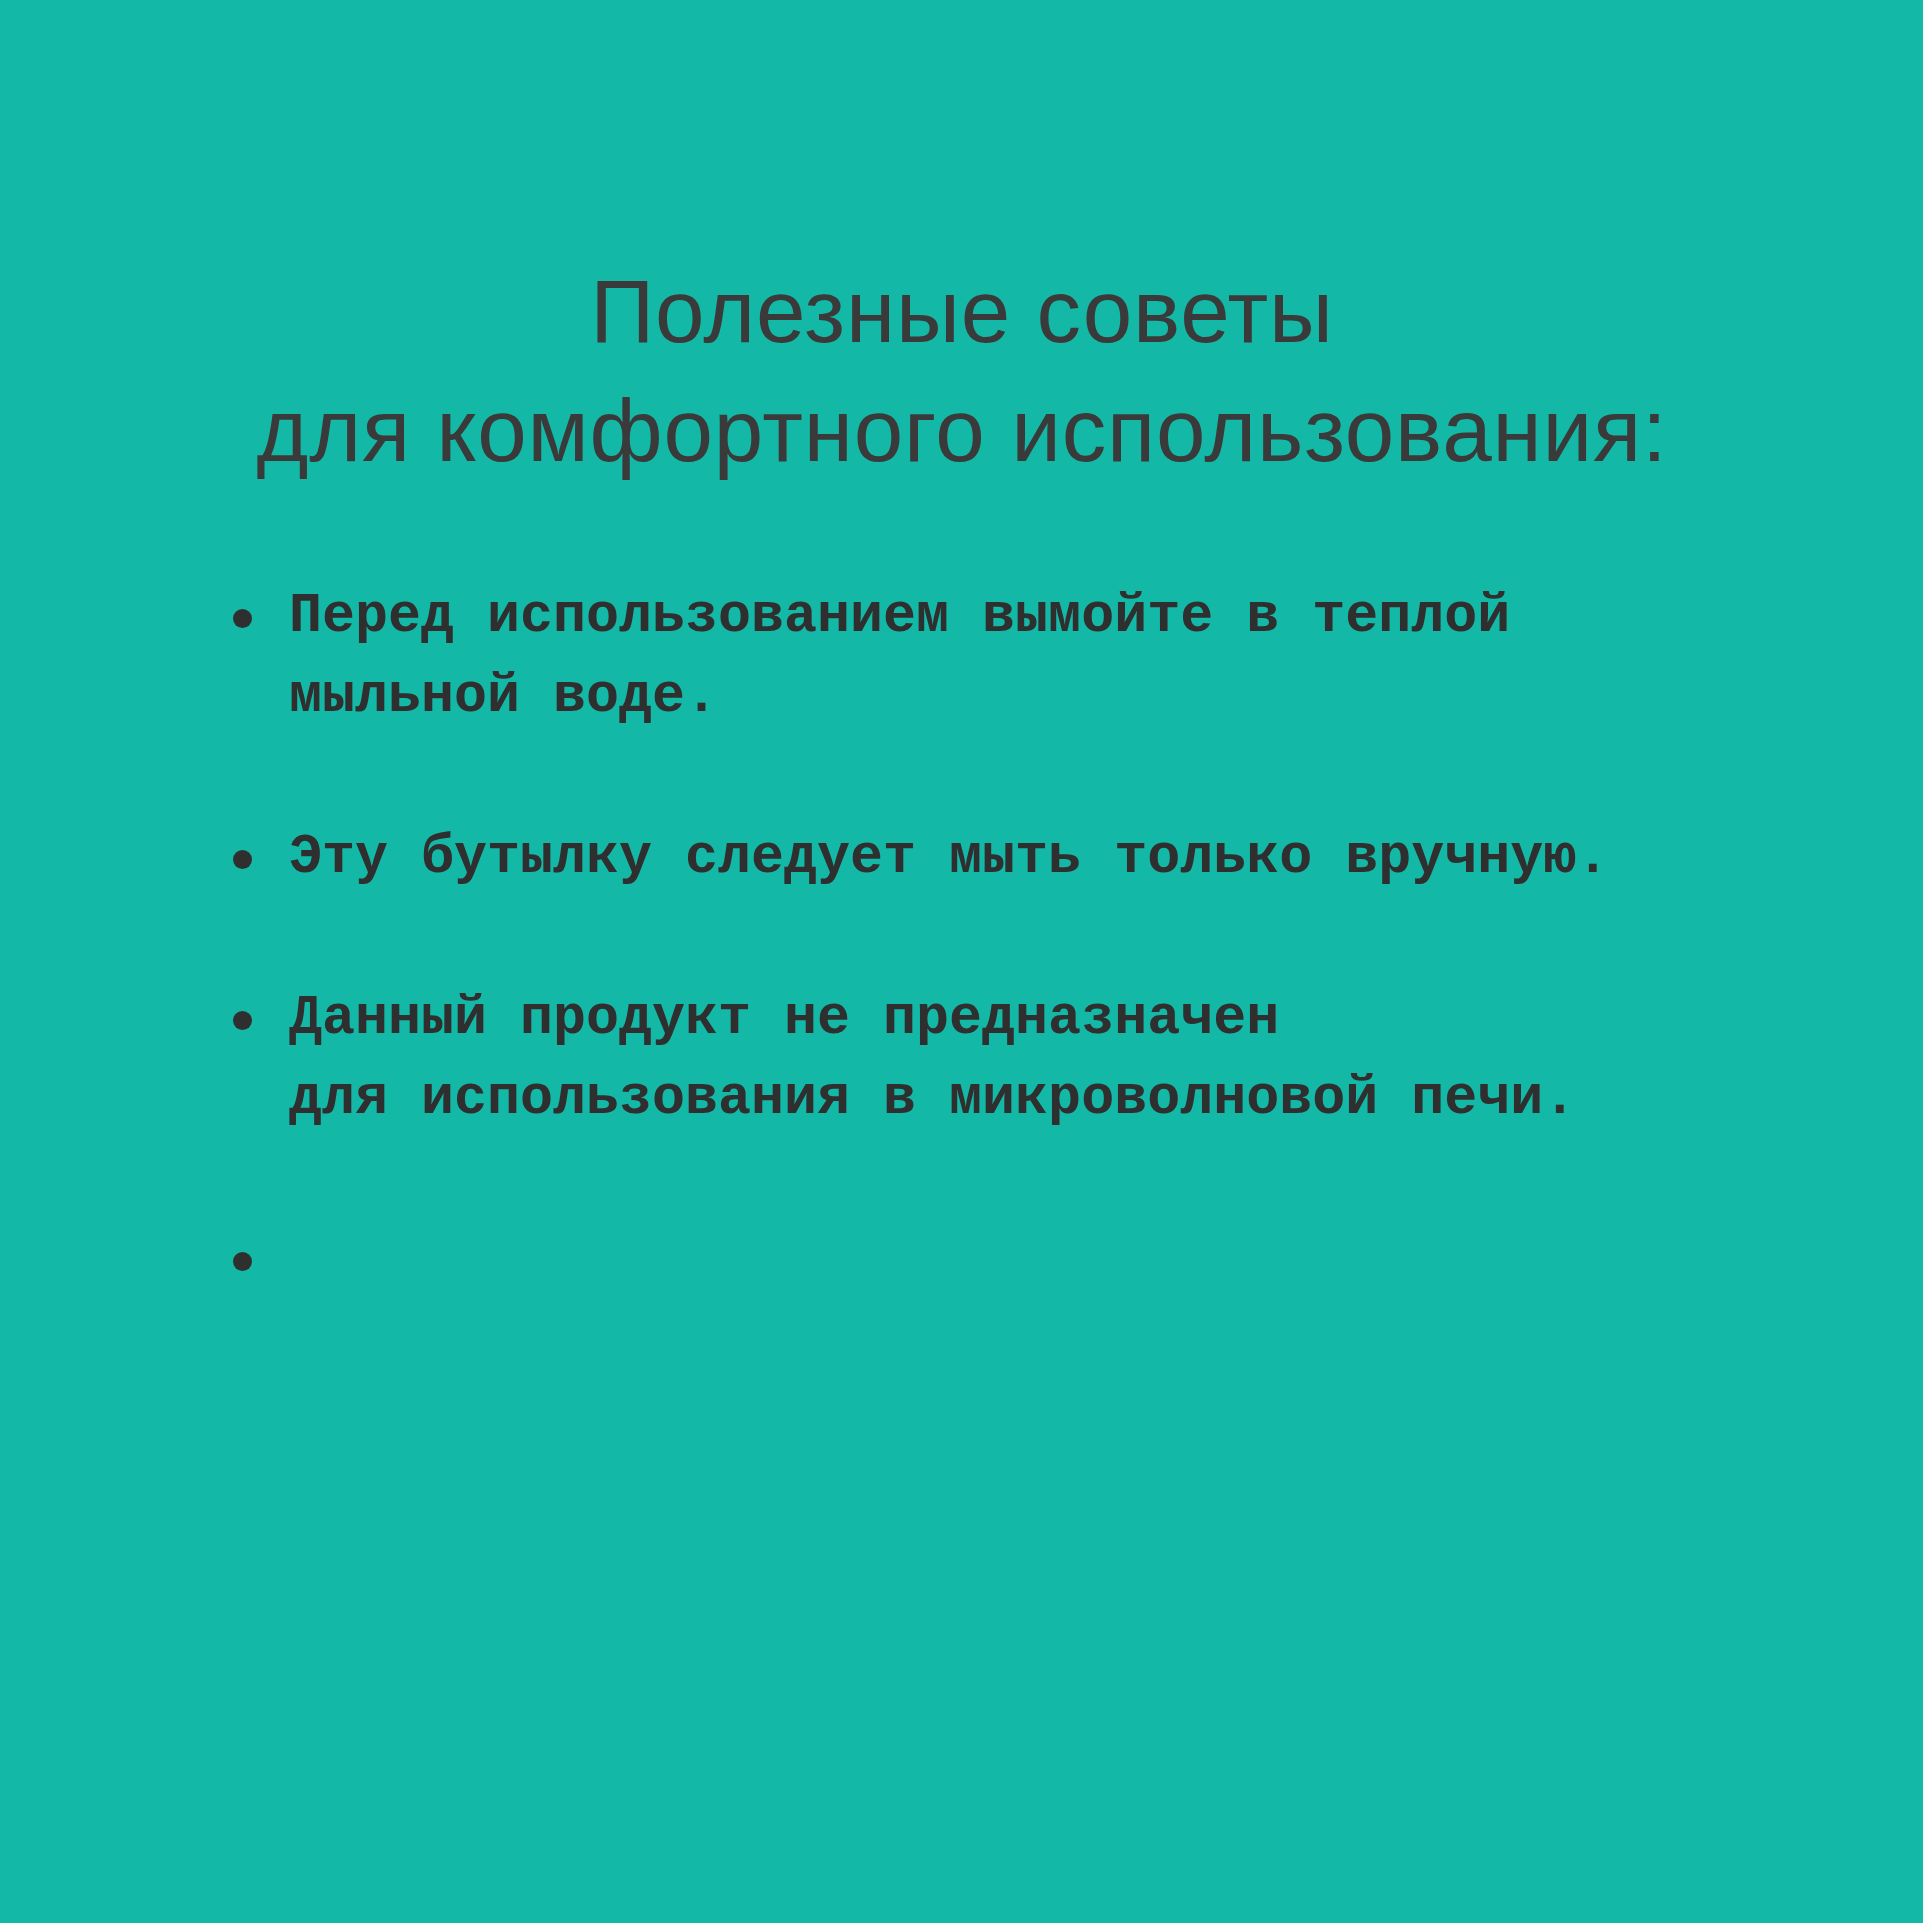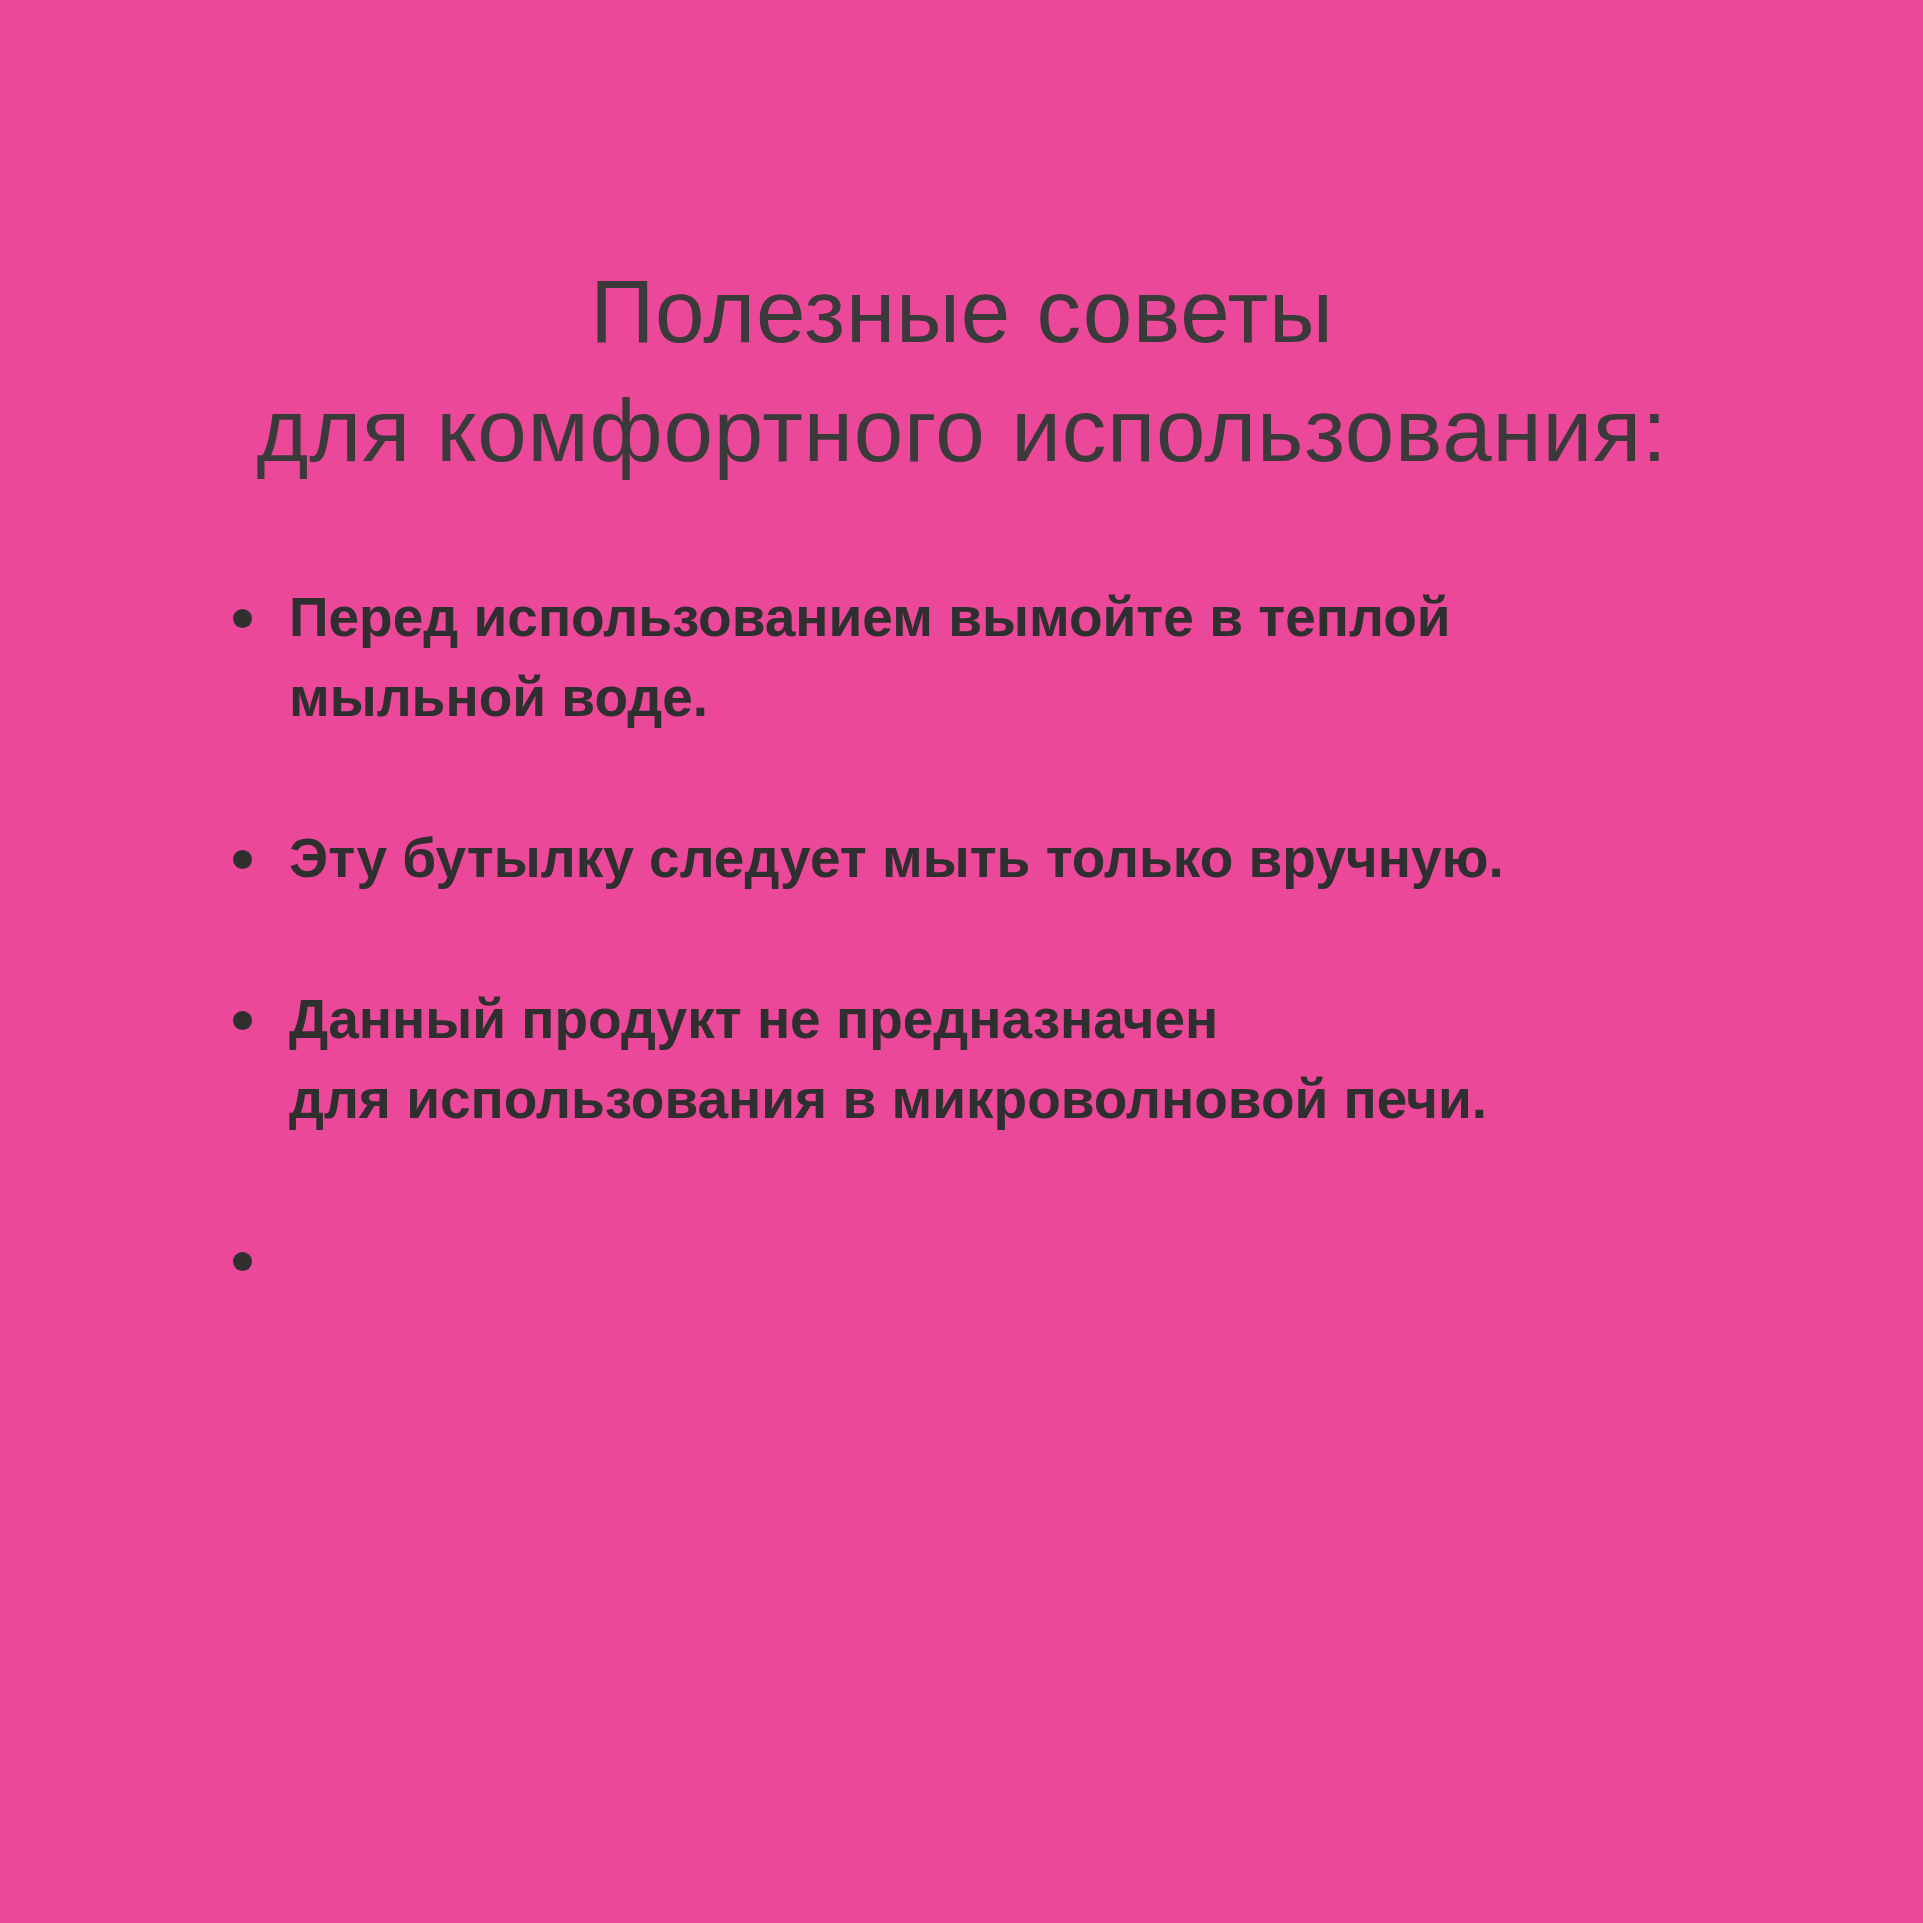--- a/index.html
+++ b/index.html
@@ -4,40 +4,41 @@
 <style>
   html, body {
     margin: 0;
     padding: 0;
     background: #ffffff;
   }
   .page {
     position: relative;
     width: 1924px;
     height: 1924px;
-    background: #ec4899;
+    background: #14b8a6;
     overflow: hidden;
     font-family: "Liberation Sans", "DejaVu Sans", sans-serif;
     box-sizing: border-box;
   }
   .title {
     margin: 0;
     padding-top: 252px;
     text-align: center;
     font-size: 89px;
     line-height: 119px;
     font-weight: 300;
     letter-spacing: 0.8px;
     color: #3a3a3a;
     white-space: pre-line;
   }
   .tips {
     list-style: none;
     margin: 87px 0 0 0;
     padding: 0 180px 0 233px;
+    font-family: Liberation Mono, monospace;
   }
   .tip {
     display: flex;
     align-items: flex-start;
     margin: 0 0 81px 0;
     font-size: 55px;
     line-height: 80px;
     font-weight: 700;
     color: #2f2f2f;
   }

